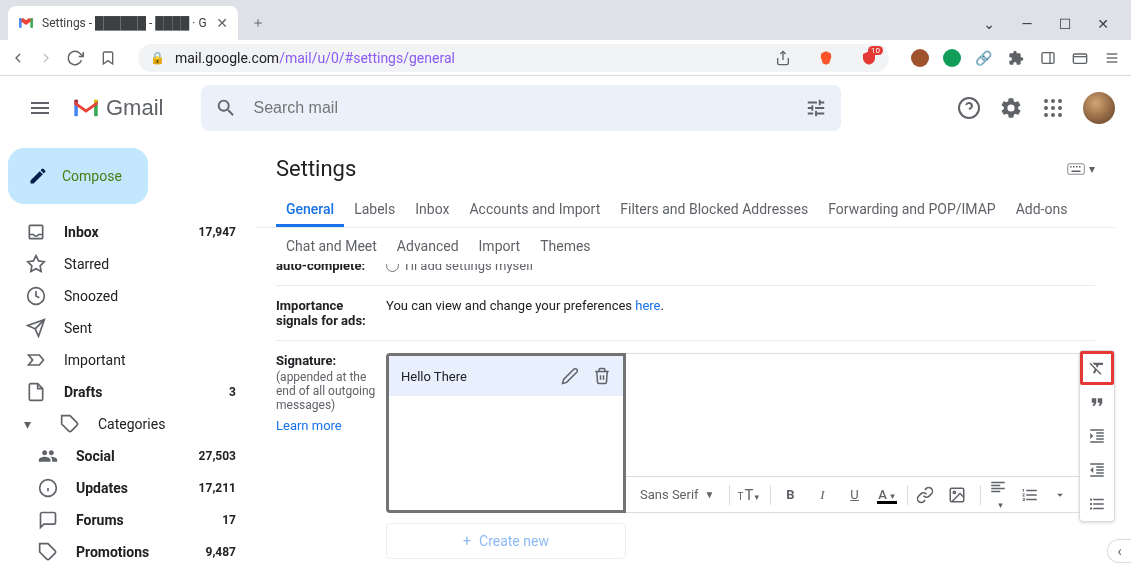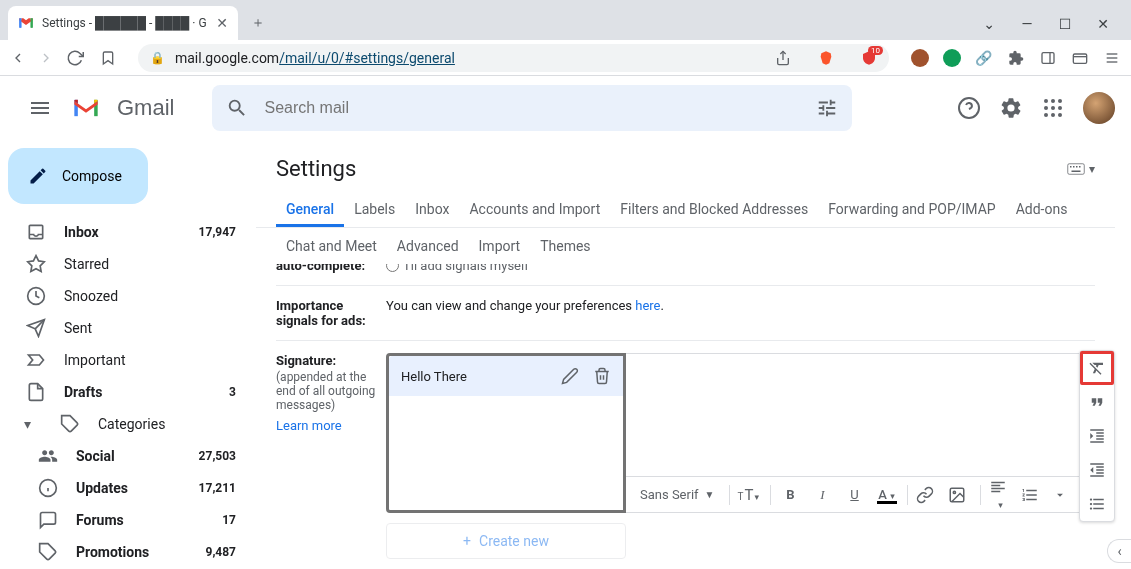--- a/index.html
+++ b/index.html
@@ -16,41 +16,41 @@
 
 .toolbar { height: 36px; background: #fff; border-bottom: 1px solid #dadce0; display: flex; align-items: center; padding: 0 10px; gap: 12px; }
 .nav-arrows { display: flex; gap: 12px; color: #bdc1c6; }
 .nav-arrows .fwd { color: #bdc1c6; }
 .nav-arrows .back { color: #5f6368; }
 .toolbar .reload { color: #5f6368; }
 .toolbar .bookmark { color: #5f6368; margin-left: 4px; }
 .addr { flex: 1; height: 28px; background: #f1f3f4; border-radius: 14px; display: flex; align-items: center; padding: 0 12px; gap: 10px; color: #5f6368; font-size: 14px; margin: 0 10px; }
 .addr .lock { font-size: 12px; }
 .addr .url { color: #202124; }
-.addr .url .path { color: #0c4a6e; text-decoration: underline; }
+.addr .url .path { color: #8b5cf6; }
 .addr-right { margin-left: auto; display: flex; gap: 27px; align-items: center; }
 .ext-icons { display: flex; gap: 14px; align-items: center; color: #5f6368; }
 .ext-icons span, .ext-icons div { width: 18px; height: 18px; display: flex; align-items: center; justify-content: center; }
 .cookie { width:16px; height:16px; border-radius:50%; background:#a0522d; position:relative; }
 .green-dot { width:16px; height:16px; border-radius:50%; background:#0f9d58; }
 
 
 .gmail-header { height: 64px; display: flex; align-items: center; padding: 0 16px; gap: 8px; }
 .menu-btn { width: 48px; height: 48px; display: flex; align-items: center; justify-content: center; color: #5f6368; }
-.logo-wrap { display: flex; align-items: center; gap: 17px; margin-right: 30px; }
+.logo-wrap { display: flex; align-items: center; gap: 6px; margin-right: 30px; }
 .logo-text { font-size: 22px; color: #5f6368; font-family: 'Product Sans', Arial, sans-serif; }
 .search-bar { flex: 1; max-width: 640px; height: 46px; background: #eaf1fb; border-radius: 8px; display: flex; align-items: center; padding: 0 14px; gap: 16px; color: #5f6368; }
 .search-bar .tune { margin-left: auto; }
 .header-right { margin-left: auto; display: flex; align-items: center; gap: 18px; color: #5f6368; }
 .avatar { width: 32px; height: 32px; border-radius: 50%; background: radial-gradient(circle at 40% 35%, #d4a373, #5c3a21); }
 
 
 .app-body { display: flex; height: calc(569px - 40px - 36px - 64px); }
 .sidebar { width: 256px; padding: 8px 8px 0 8px; }
-.compose { background: #c2e7ff; border-radius: 16px; height: 56px; width: 140px; display: flex; align-items: center; gap: 14px; padding: 0 20px; font-size: 14px; color: #000000; margin-bottom: 12px; }
+.compose { background: #c2e7ff; border-radius: 16px; height: 56px; width: 140px; display: flex; align-items: center; gap: 14px; padding: 0 20px; font-size: 14px; color: #4d7c0f; margin-bottom: 12px; }
 .nav-list { list-style: none; }
 .nav-item { height: 32px; display: flex; align-items: center; padding: 0 12px 0 18px; border-radius: 0 16px 16px 0; gap: 18px; color: #202124; font-size: 14px; cursor: pointer; }
 .nav-item.sub { padding-left: 30px; }
 .nav-item .icon { width: 20px; color: #5f6368; display:flex; align-items:center; justify-content:center; }
 .nav-item .count { margin-left: auto; color: #5f6368; font-size: 12px; }
 .nav-item.bold .label, .nav-item.bold .count { font-weight: 700; color: #202124; }
 .cat-row { display:flex; align-items:center; }
 .cat-row .expand { width:14px; color:#5f6368; margin-left:-2px; margin-right:4px; }
 
 
@@ -412,21 +412,21 @@
         <div class="tab-item">Advanced</div>
         <div class="tab-item">Import</div>
         <div class="tab-item">Themes</div>
       </div>
 
     <div class="settings-body">
       <div class="row autocomplete" style="border-bottom:1px solid #e8eaed;">
         <div class="row-label">auto-complete:</div>
         <div class="row-content radio-row">
           <input type="radio" style="">
-          <span>I'll add signals myself</span>
+          <span>I'll add settings myself</span>
         </div>
       </div>
 
       <div class="row">
         <div class="row-label">
           <span>Importance</span><br>
           <span>signals for ads:</span>
         </div>
         <div class="row-content">
           <span>You can view and change your preferences </span><a href="#">here</a><span>.</span>

